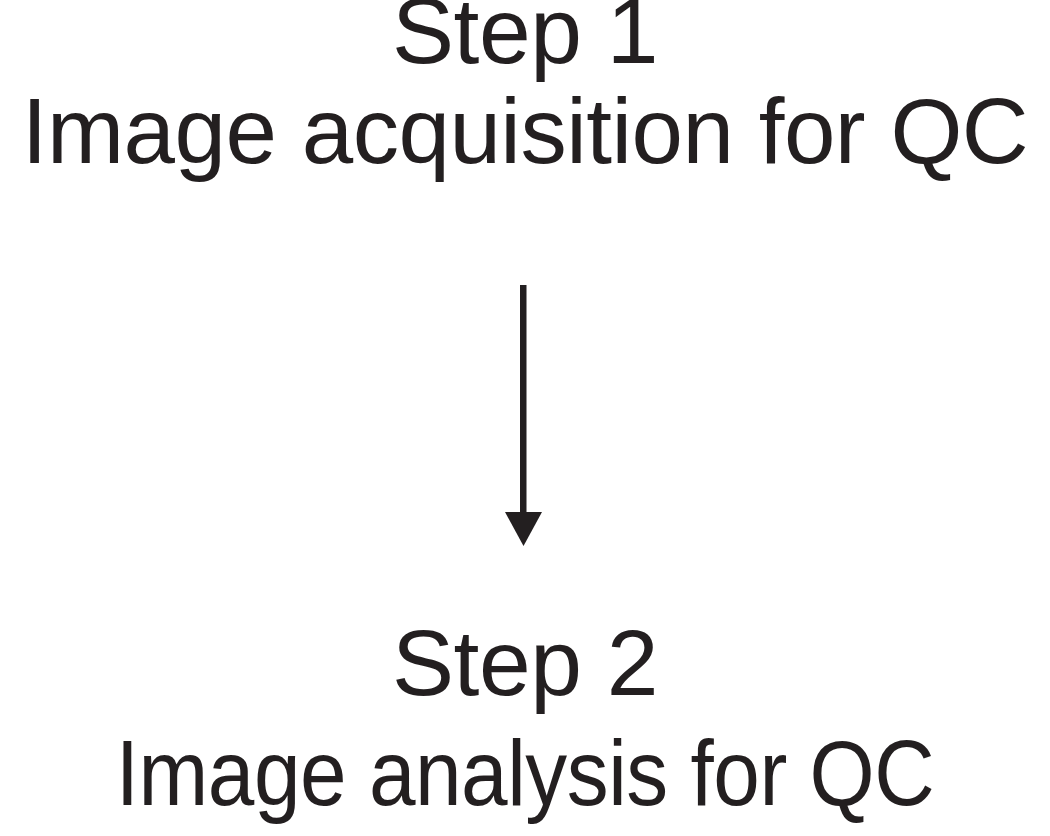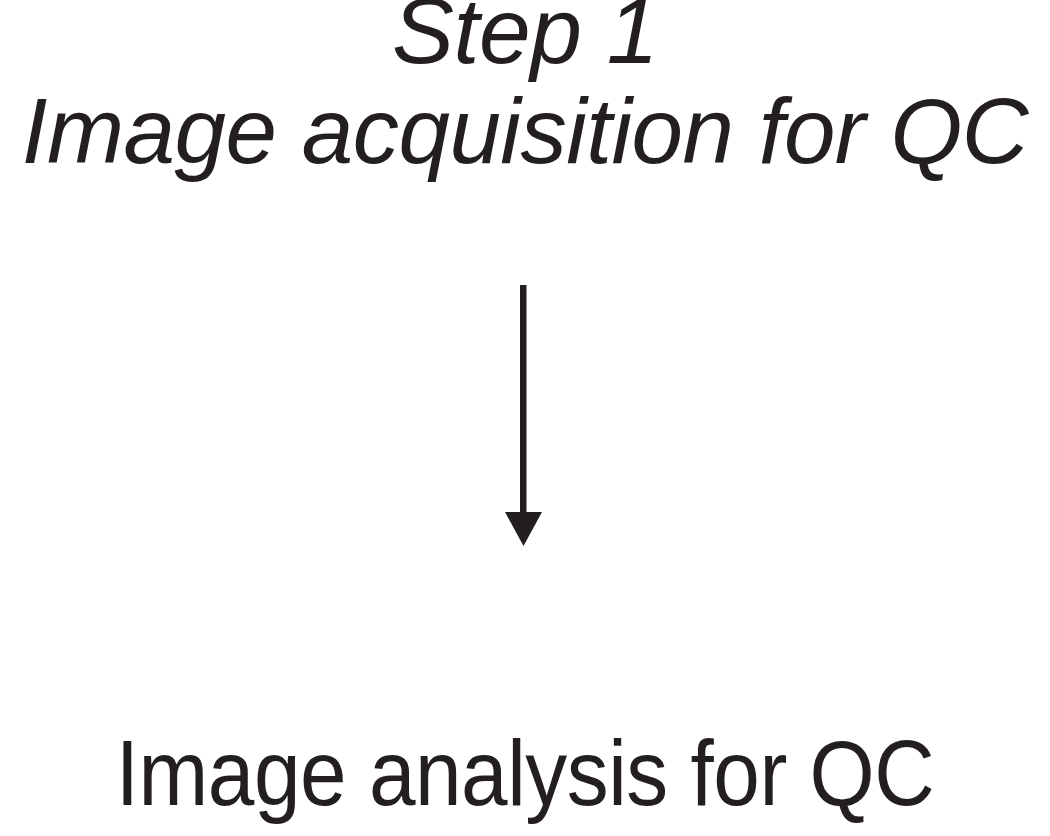--- a/index.html
+++ b/index.html
@@ -34,21 +34,20 @@
     letter-spacing: -0.5px;
   }
 
   
   #node-step1 {
     position: absolute;
     left: 0;
     top: 0;
     width: 1050px;
     height: 200px;
-    font-style: italic;
   }
   #step1-title {
     top: -15px;
     font-size: 93px;
   }
   #step1-desc {
     top: 85px;
     font-size: 93px;
     transform: scaleX(0.995);
     transform-origin: center top;
@@ -101,16 +100,17 @@
   <div id="flow-arrow">
     <svg viewBox="0 0 1050 272" xmlns="http://www.w3.org/2000/svg" aria-hidden="true">
 
       <rect x="520" y="5" width="6.5" height="232" fill="#231f20"></rect>
 
       <polygon points="505,232 542,232 523.5,266" fill="#231f20"></polygon>
     </svg>
   </div>
 
   <div id="node-step2">
+    <div class="flow-text" id="step2-title">Step 2</div>
     <div class="flow-text" id="step2-desc">Image analysis for QC</div>
   </div>
 
 </div>
 
 </body></html>

